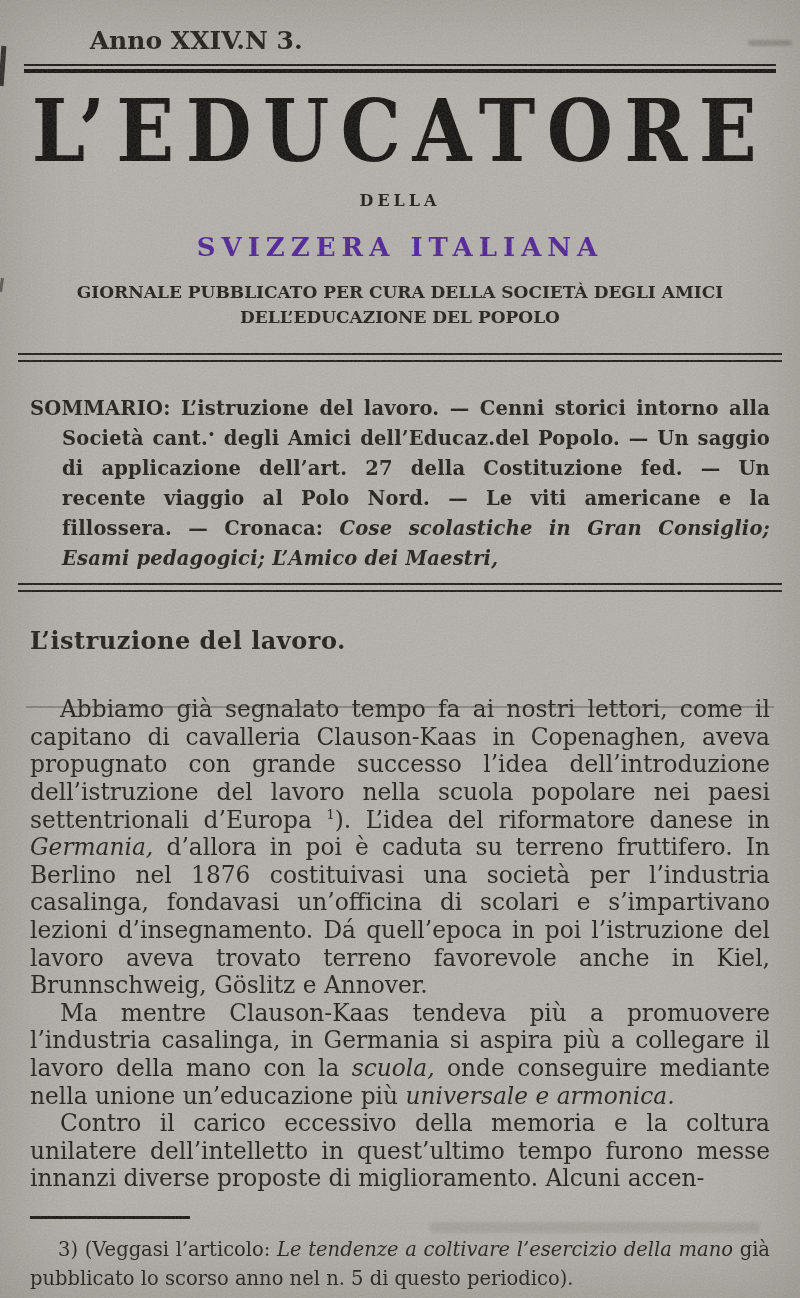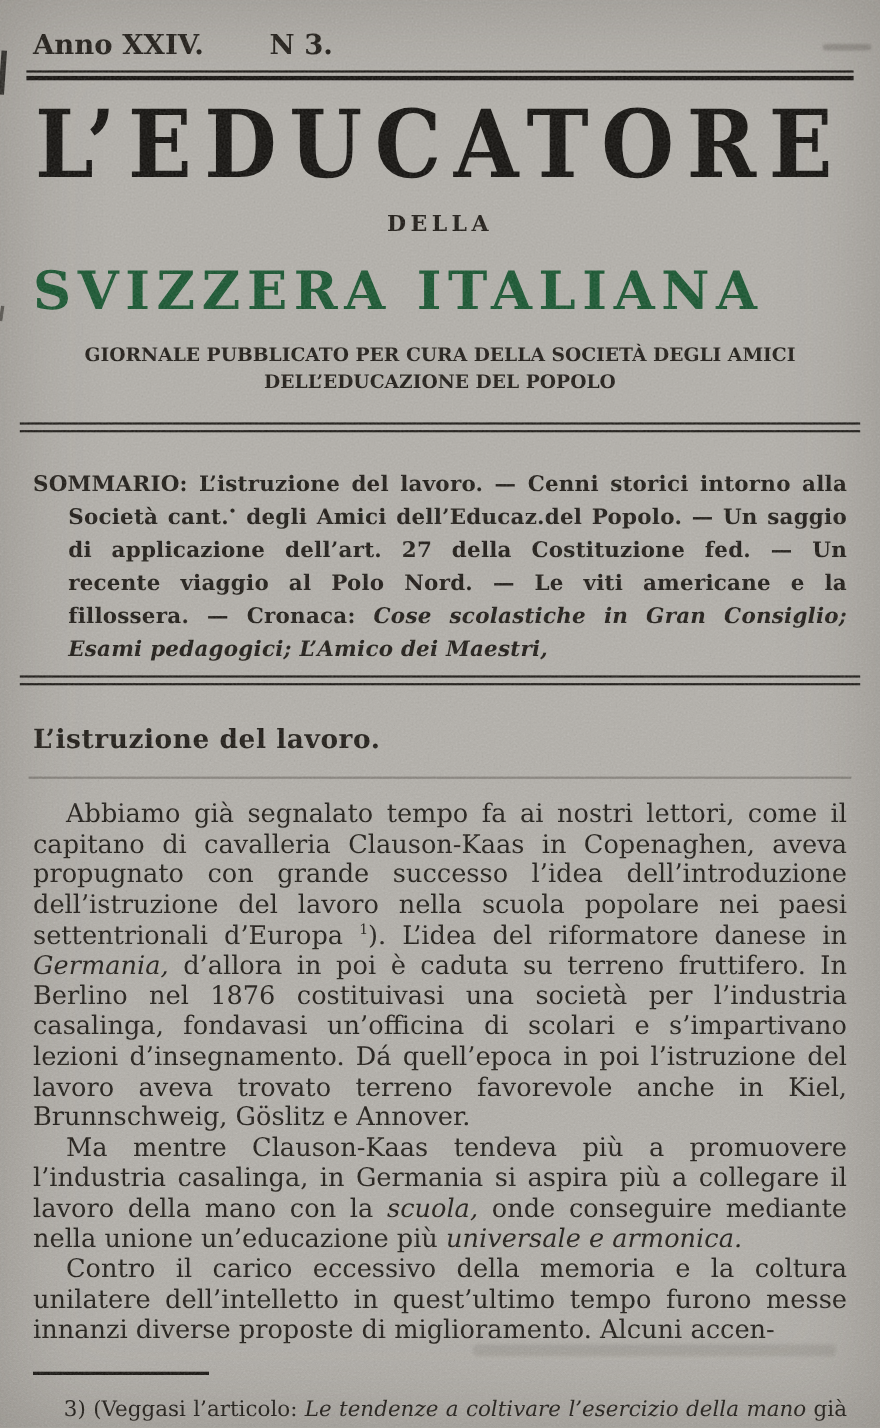--- a/index.html
+++ b/index.html
@@ -7,37 +7,37 @@
     width:800px;height:1298px;overflow:hidden;position:relative;
     background:#b3b0aa;
     font-family:"DejaVu Serif","Liberation Serif",serif;
     color:#1c1813;
   }
   .page{position:absolute;inset:0;padding:0 30px;box-sizing:border-box;
         box-shadow:inset 0 0 90px rgba(60,55,45,.28);}
   
   .issue-header{display:flex;align-items:baseline;padding-top:26px;
     font-weight:bold;font-size:25px;}
-  .issue-header .hl{width:215px;text-align:left;}
+  .issue-header .hl{width:215px;text-align:right;}
   .issue-header .hc{flex:1;text-align:center;position:relative;left:-26px;}
   .issue-header .hr{width:120px;text-align:left;}
   
   .rule-top{margin:9px -6px 0;border-top:2px solid #15120e;border-bottom:4px solid #100d0a;height:3px;}
   .rule-thin{margin:0 -12px;border-top:2px solid #1a1713;border-bottom:2px solid #1a1713;height:5px;}
   .rule-mid{margin-top:24px;}
   .rule-som{margin-top:9px;}
   
   .masthead-title{margin-top:16px;text-align:center;font-weight:bold;
     font-size:76px;letter-spacing:.15em;line-height:1;
     transform:scaleY(1.12);transform-origin:center top;color:#0e0c09;
     white-space:nowrap;}
   .masthead-della{margin-top:26px;text-align:center;font-weight:bold;
-    font-size:20px;letter-spacing:4px;}
-  .masthead-sub{margin-top:22px;text-align:left;font-weight:bold;
-    font-size:48px;letter-spacing:6px;white-space:nowrap;color:#14532d;}
+    font-size:16px;letter-spacing:4px;}
+  .masthead-sub{margin-top:22px;text-align:center;font-weight:bold;
+    font-size:26px;letter-spacing:6px;white-space:nowrap;color:#4c1d95;}
   .tagline{margin-top:18px;text-align:center;font-weight:bold;font-size:17px;line-height:1.45;}
   
   .sommario{margin-top:32px;font-weight:bold;font-size:19.5px;line-height:30px;
     text-align:justify;padding-left:32px;text-indent:-32px;letter-spacing:.2px;}
   
   .article-title{margin-top:34px;font-weight:bold;font-size:24px;letter-spacing:.5px;}
   .body-text{margin-top:40px;font-size:23.3px;line-height:27.6px;text-align:justify;}
   .body-text p{margin:0;text-indent:30px;}
   
   .footnote-rule{margin-top:24px;width:160px;border-top:3px solid #14110d;}

